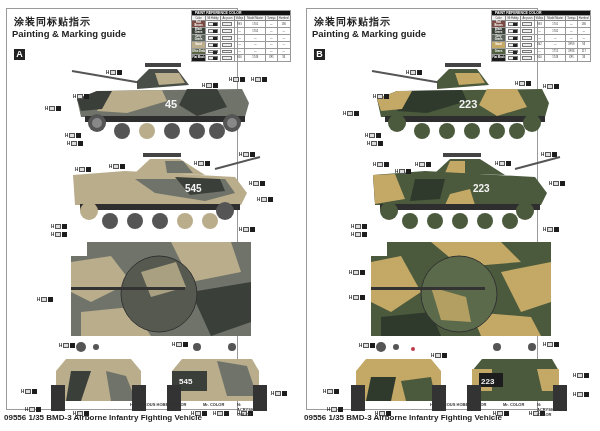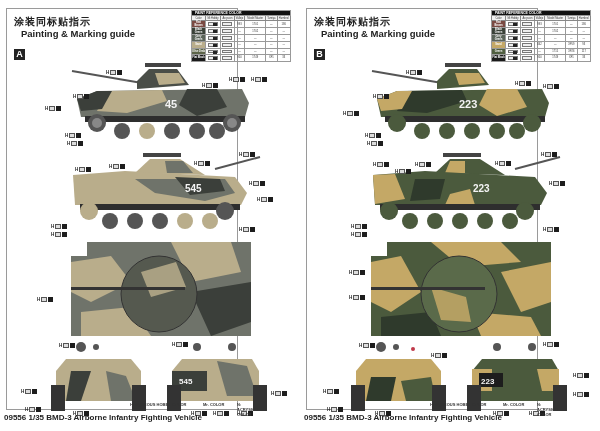--- a/index.html
+++ b/index.html
@@ -1,21 +1,21 @@
 <!DOCTYPE html>
 <html><head>
 <meta charset="utf-8">
 <style>
   * { box-sizing: border-box; margin: 0; padding: 0; }
   body { width: 600px; height: 431px; background: #ffffff; font-family: "Liberation Sans", sans-serif; position: relative; overflow: hidden; }
   .page { position: absolute; top: 8px; width: 232px; height: 402px; border: 1px solid #9a9a9a; background: #fff; }
   .page.left { left: 6px; }
   .page.right { left: 306px; }
   .title-cn { position: absolute; left: 7px; top: 6px; font-size: 10px; font-weight: bold; color: #222; letter-spacing: 1px; }
-  .title-en { position: absolute; left: 14px; top: 19px; font-size: 9.5px; font-weight: bold; color: #222; }
+  .title-en { position: absolute; left: 5px; top: 19px; font-size: 9.5px; font-weight: bold; color: #222; }
   .marker { position: absolute; left: 7px; top: 40px; width: 11px; height: 11px; background: #222; color: #fff; font-size: 9px; font-weight: bold; text-align: center; line-height: 11px; }
   .paint-table { position: absolute; left: 184px; top: 1px; width: 100px; border-collapse: collapse; font-size: 2.6px; }
   .paint-table .ptitle { background: #111; color: #fff; font-weight: bold; font-size: 3.5px; height: 5px; text-align: left; padding-left: 3px; }
   .paint-table th { border: 0.5px solid #888; background: #f3f3f3; height: 5px; font-weight: normal; color: #333; }
   .paint-table td { border: 0.5px solid #999; height: 6.6px; text-align: center; color: #333; }
   .paint-table td.sw { color: #fff; font-weight: bold; width: 14px; }
   .hcode { display: inline-block; height: 3.5px; width: 10px; border: 0.5px solid #777; background: #eee; vertical-align: middle; }
   .hcode b { display: inline-block; width: 4px; height: 3px; background: #222; float: right; }
   .vehicle { position: absolute; }
   .callout { position: absolute; font-size: 4.5px; font-weight: bold; color: #222; display: flex; align-items: center; gap: 1px; }

